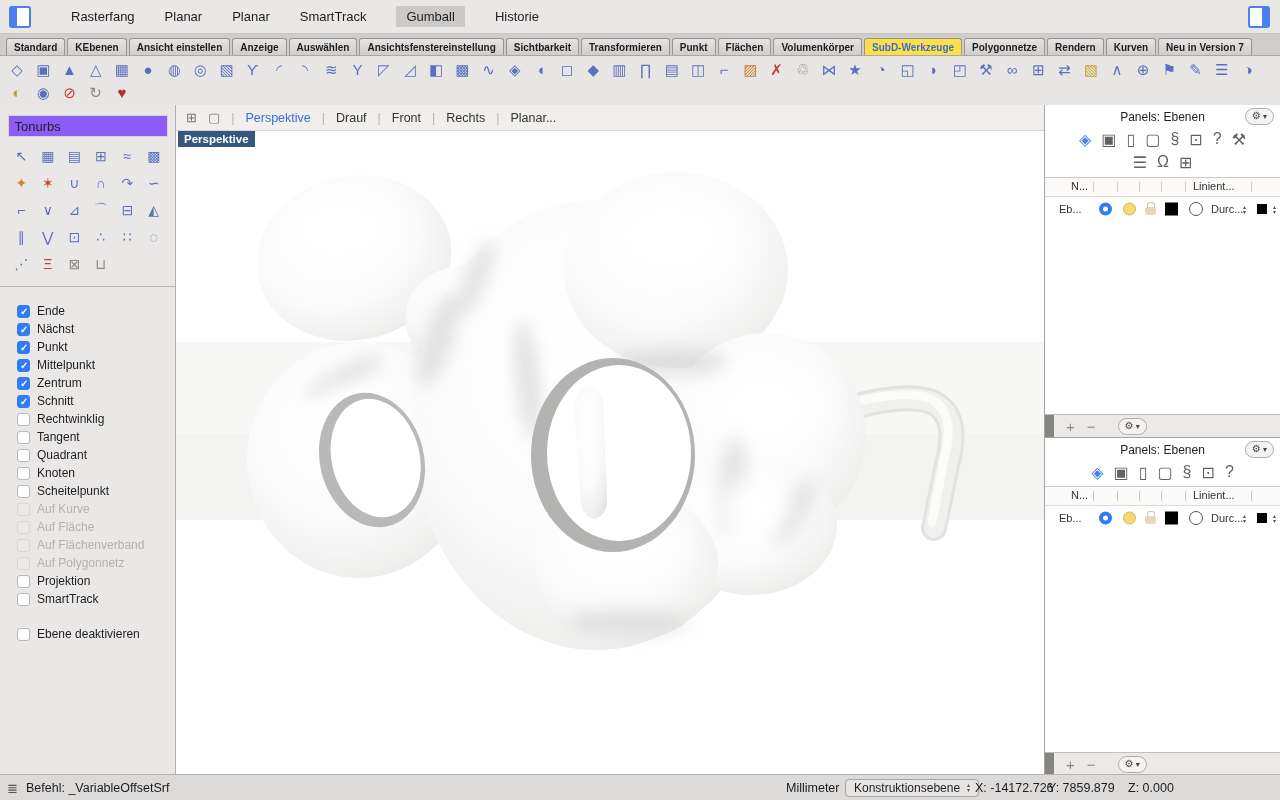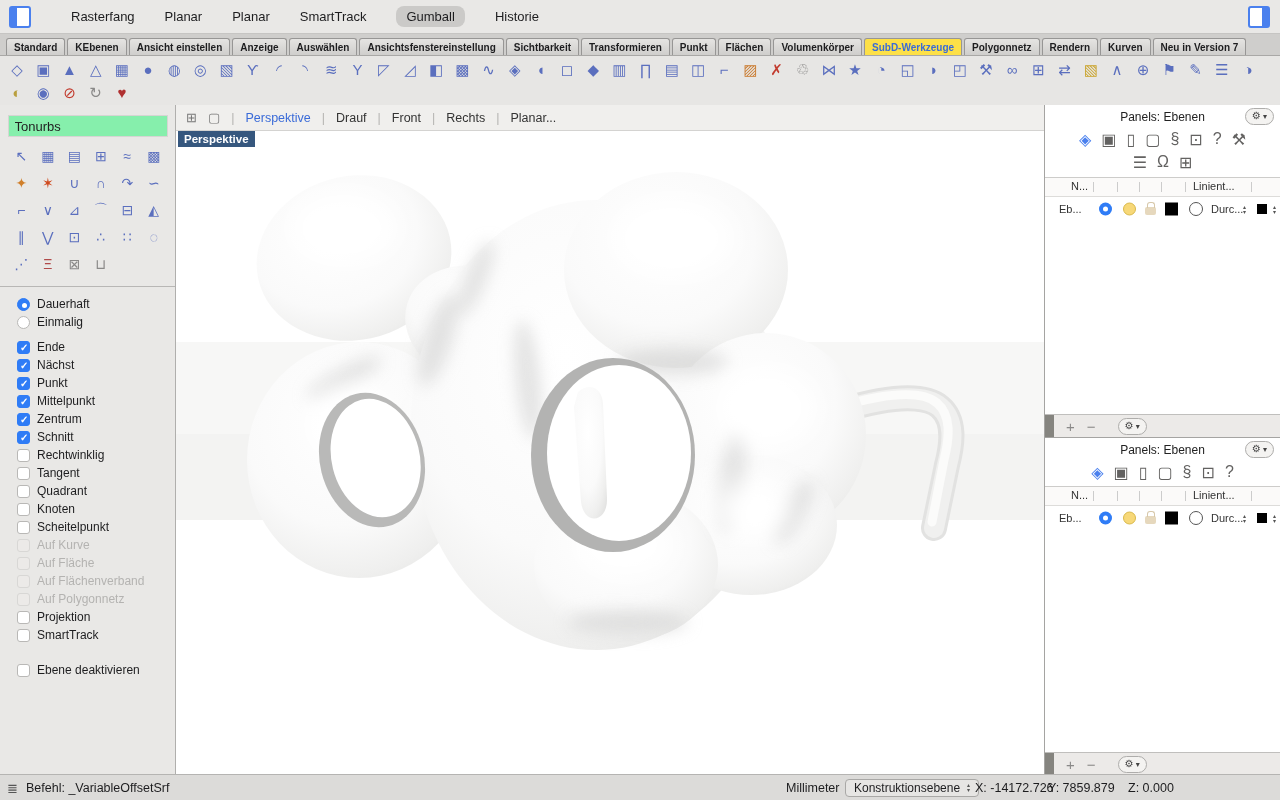--- a/index.html
+++ b/index.html
@@ -11,21 +11,21 @@
            display:flex;align-items:center;position:relative}
   .pane-toggle{width:18px;height:18px;border:2px solid #4a80ee;border-radius:3px;
                background:#fff;position:relative;flex:none}
   .pane-toggle.left{margin-left:9px}
   .pane-toggle::after{content:"";position:absolute;top:0;bottom:0;width:6px;background:#4a80ee}
   .pane-toggle.left::after{left:0}
   .pane-toggle.right{position:absolute;right:10px}
   .pane-toggle.right::after{right:0}
   .menu-items{display:flex;gap:30px;margin-left:40px;font-size:13px}
   .menu-item{padding:3px 0;cursor:default}
-  .menu-item.active{background:#cbcac8;border-radius:8px;padding:3px 10px}
+  .menu-item.active{background:#cbcac8;border-radius:0;padding:3px 10px}
   .mb-right{position:absolute;left:737px;display:flex;align-items:center;gap:15px}
   .mbicon{color:#555;font-size:15px;line-height:1}
   .icon-funnel::before{content:"▽"}
   .icon-disc::before{content:"⊙"}
   .icon-rings::before{content:"◎"}
   .swatch{width:13px;height:13px;background:#000;border:1px solid #222}
   .layer-input{width:148px;height:19px;border:1px solid #c9c8c6;border-radius:2px;
                background:#f1f0ee;text-align:center;font-size:12px;color:#333;
                font-family:"Liberation Sans",sans-serif;outline:none}
 
@@ -50,21 +50,21 @@
   .tbrow2 .tbi:nth-child(3){color:#c23b2e}
   .tbrow2 .tbi:nth-child(4){color:#8a8988}
   .tbrow2 .tbi:nth-child(5){color:#b03030}
 
   
   .main{position:absolute;top:105px;left:0;right:0;bottom:25px;display:flex}
 
   
   .sidebar{width:175px;flex:none;background:#e9e8e6;border-right:1px solid #b0afad;overflow:hidden}
   .filter-input{display:block;width:146px;margin:10px auto 4px;height:20px;border:1px solid #d6d5d3;
-                background:#86efac;font-size:13px;padding:0 6px;color:#222;
+                background:#8b5cf6;font-size:13px;padding:0 6px;color:#222;
                 font-family:"Liberation Sans",sans-serif;outline:none}
   .tool-grid{display:grid;grid-template-columns:repeat(6,1fr);padding:4px 8px 0;row-gap:6px}
   .tool{height:21px;display:flex;align-items:center;justify-content:center;
         color:#5b6fbe;font-size:14px}
   .tool:nth-child(7){color:#d07f2a}
   .tool:nth-child(8){color:#cf4a1f}
   .tool:nth-child(26){color:#b04a4a}
   .tool:nth-child(27),.tool:nth-child(28){color:#8a8988}
   .osnap{border-top:1px solid #b8b7b5;margin-top:12px;padding:8px 0 0 17px;font-size:12px}
   .snap{display:flex;align-items:center;height:18px;gap:7px;cursor:default}
@@ -187,21 +187,21 @@
     <span class="tab ">Ansicht einstellen</span>
     <span class="tab ">Anzeige</span>
     <span class="tab ">Auswählen</span>
     <span class="tab ">Ansichtsfenstereinstellung</span>
     <span class="tab ">Sichtbarkeit</span>
     <span class="tab ">Transformieren</span>
     <span class="tab ">Punkt</span>
     <span class="tab ">Flächen</span>
     <span class="tab ">Volumenkörper</span>
     <span class="tab active">SubD-Werkzeuge</span>
-    <span class="tab ">Polygonnetz</span>
+    <span class="tab ">Polygonnetze</span>
     <span class="tab ">Rendern</span>
     <span class="tab ">Kurven</span>
     <span class="tab ">Neu in Version 7</span>
   </div>
 
 <div class="toolbar">
   <div class="tbrow tbrow1">
       <span class="tbi">◇</span>
       <span class="tbi">▣</span>
       <span class="tbi">▲</span>
@@ -288,30 +288,20 @@
         <span class="tool">⊡</span>
         <span class="tool">∴</span>
         <span class="tool">∷</span>
         <span class="tool">◌</span>
         <span class="tool">⋰</span>
         <span class="tool">Ξ</span>
         <span class="tool">⊠</span>
         <span class="tool">⊔</span>
       </div>
     <div class="osnap">
-      <div>
-          <label class="snap selected">
-            <span class="rb"></span>
-            <span>Dauerhaft</span>
-          </label>
-          <label class="snap unselected">
-            <span class="rb"></span>
-            <span>Einmalig</span>
-          </label>
-        </div>
       <div class="osnap-gap"></div>
       <div>
           <label class="snap checked">
             <span class="cb"></span>
             <span>Ende</span>
           </label>
           <label class="snap checked">
             <span class="cb"></span>
             <span>Nächst</span>
           </label>

